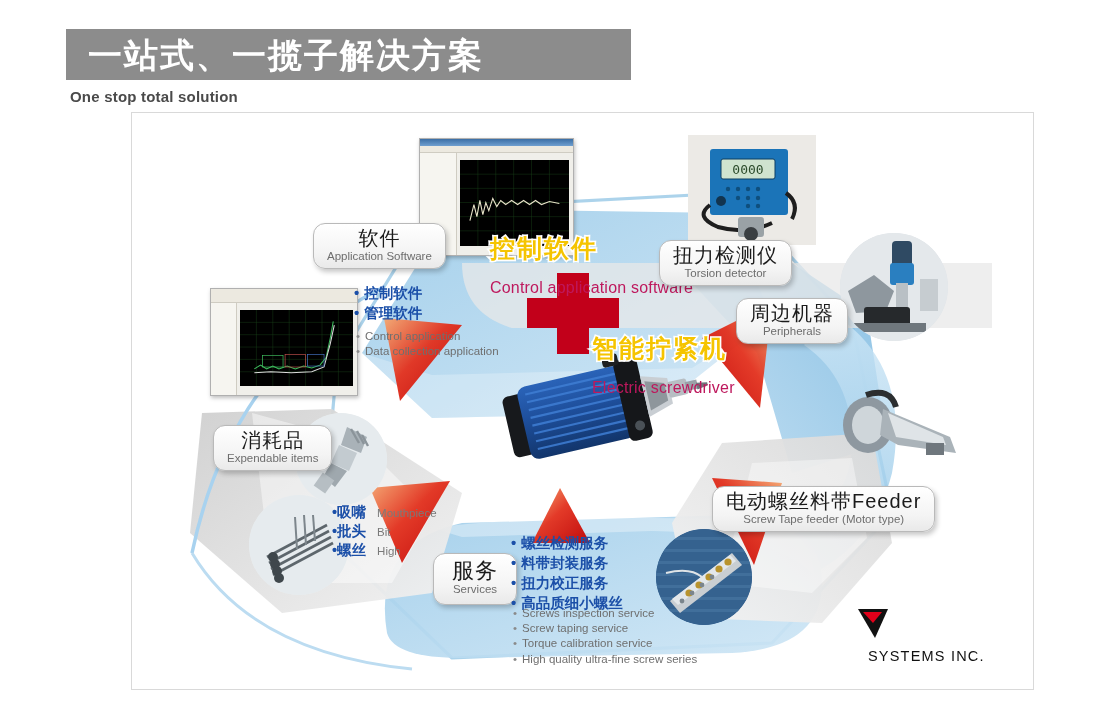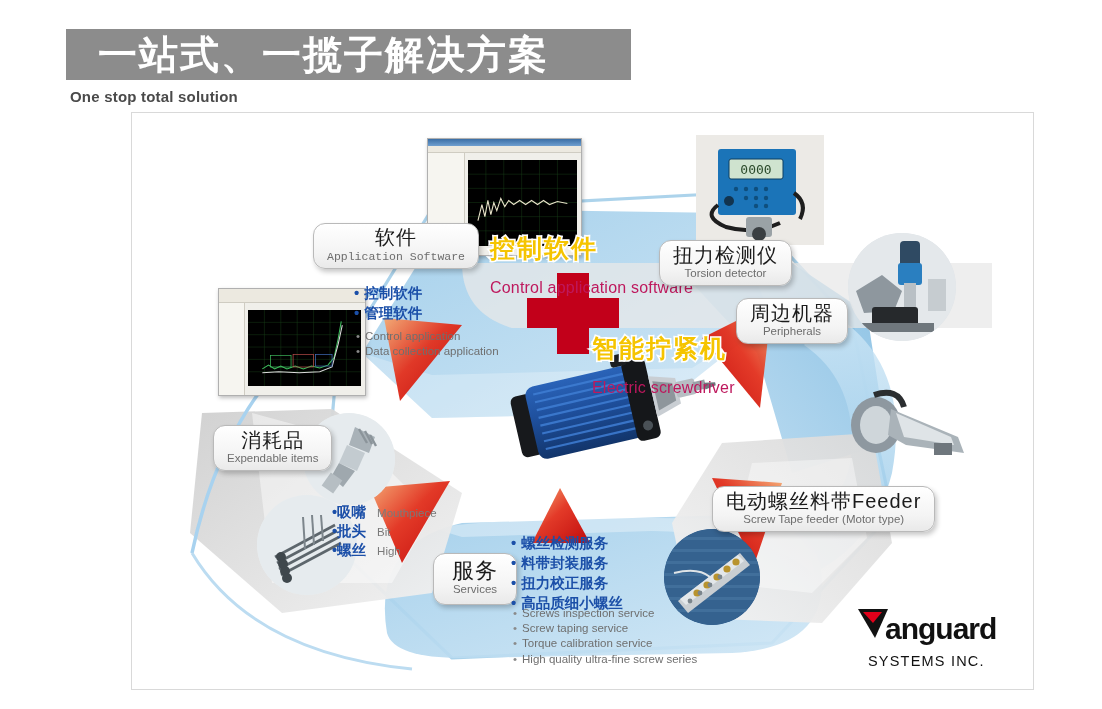--- a/index.html
+++ b/index.html
@@ -11,22 +11,22 @@
     overflow:hidden;
   }
 
   
   #header-banner{
     position:absolute; left:66px; top:29px; width:565px; height:51px;
     background:#8c8c8c;
     display:flex; align-items:center;
   }
   #header-banner-title{
-    color:#ffffff; font-size:39px; font-weight:bold; letter-spacing:2px;
-    padding-left:32px; line-height:1; white-space:nowrap;
+    color:#ffffff; font-size:34px; font-weight:bold; letter-spacing:2px;
+    padding-left:22px; line-height:1; white-space:nowrap;
   }
   #header-subtitle{
     position:absolute; left:70px; top:88px;
     color:#4a4a4a; font-size:15px; font-weight:bold; letter-spacing:.2px;
   }
 
   
   #main-panel{
     position:absolute; left:131px; top:112px; width:903px; height:578px;
     background:#ffffff; border:1px solid #d9d9d9; overflow:hidden;
@@ -74,21 +74,21 @@
   .bullets li{ list-style:none; line-height:1.32; }
   .bullets li::before{ content:"\2022"; margin-right:5px; }
   .b-cn li{ font-size:14.5px; color:#1b4fa8; font-weight:bold; }
   .b-cn li::before{ color:#1b4fa8; font-size:15px; }
   .b-en li{ font-size:11.5px; color:#6f6f6f; }
   .b-en li::before{ color:#8a8a8a; }
   .pairline{ font-size:14.5px; color:#1b4fa8; font-weight:bold; }
   .pairline .en2{ font-size:11.5px; color:#7a7a7a; font-weight:normal; margin-left:7px; }
 
   
-  .photo{ position:absolute; overflow:hidden;margin-left:8px; }
+  .photo{ position:absolute; overflow:hidden; }
   .circ{ border-radius:50%; }
 
   .swwin{ background:#f0efea; border:1px solid #b0b0b0; box-shadow:1px 2px 4px rgba(0,0,0,.25); }
   .swwin .tb{ height:7px; background:linear-gradient(#3a6ea5,#6f9fd0); }
   .swwin .tbar2{ height:7px; background:#ece9e0; border-bottom:1px solid #cfccc2; }
   .swwin .body{ position:absolute; left:0; right:0; bottom:0; top:14px; display:flex; }
   .swwin .side{ width:24%; background:#f6f5f0; border-right:1px solid #cfccc2; }
   .swwin .plot{ flex:1; background:#000; margin:7px 4px 9px 3px; position:relative; overflow:hidden; }
 
   .vanguard{ position:absolute; left:726px; top:494px; width:160px; }
@@ -385,21 +385,21 @@
     <span class="cn">控制软件</span>
     <span class="en">Control application software</span>
   </div>
 
   <div class="headline" style="left:460px; top:222px;">
     <span class="cn">智能拧紧机</span>
     <span class="en">Electric screwdriver</span>
   </div>
 
 
-  <div class="pill" style="left:181px; top:110px;font-family:Liberation Mono, monospace;">
+  <div class="pill" style="left:181px; top:110px;">
     <span class="cn">软件</span>
     <span class="en">Application Software</span>
   </div>
 
   <div class="pill" style="left:527px; top:127px;">
     <span class="cn">扭力检测仪</span>
     <span class="en">Torsion detector</span>
   </div>
 
   <div class="pill" style="left:604px; top:185px;">
@@ -458,18 +458,17 @@
     <li>Torque calibration service</li>
     <li>High quality ultra-fine screw series</li>
   </ul>
 
   <div class="vanguard">
     <div class="vg-top">
       <svg width="30" height="32" viewBox="0 0 30 32" style="margin-right:-3px;">
         <path d="M0,2 L30,2 L17,31 Z" fill="#111111"></path>
         <path d="M5,5 L24,5 L15,16 Z" fill="#e2001a"></path>
       </svg>
-      <span class="vg-name">anguard</span>
     </div>
     <div class="vg-sub" style="margin-left:10px;">SYSTEMS  INC.</div>
   </div>
 
 </div>
 
 </body></html>

